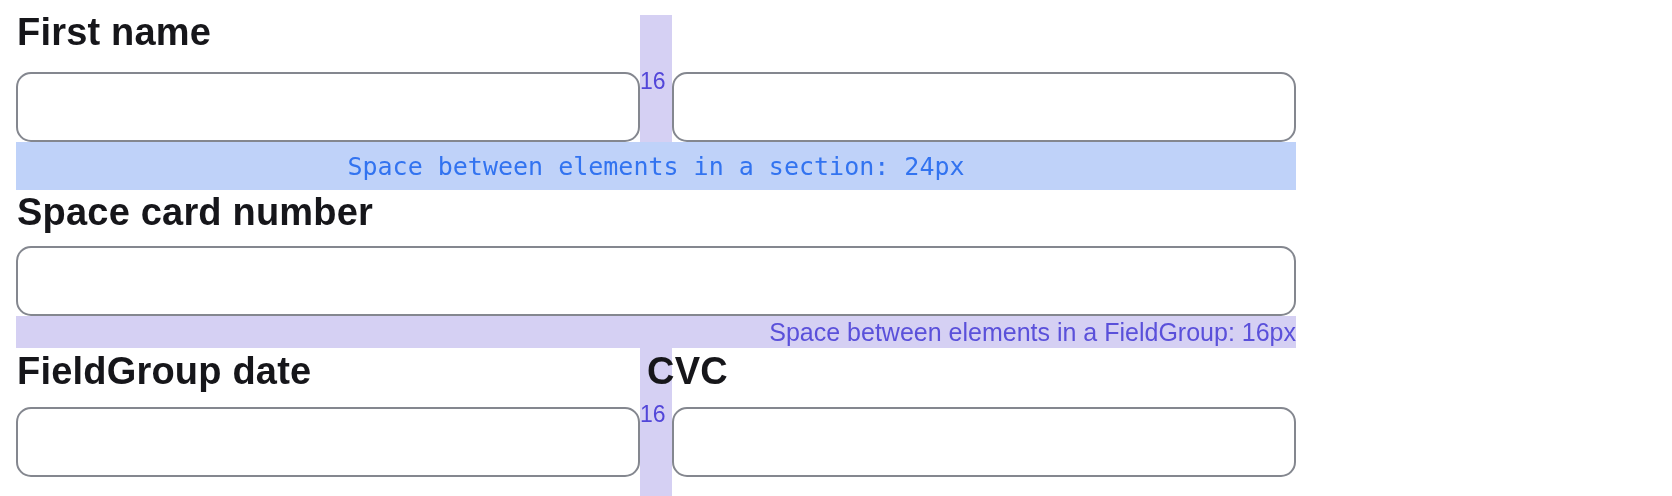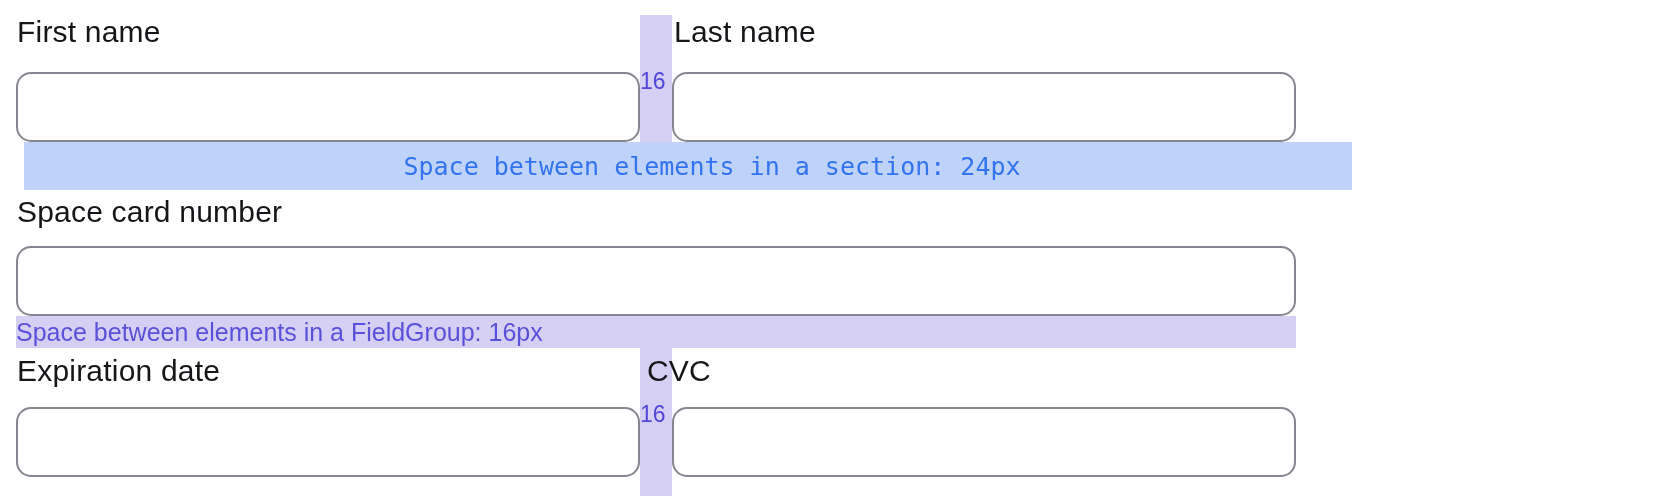--- a/index.html
+++ b/index.html
@@ -9,22 +9,22 @@
     font-family: "Liberation Sans", sans-serif;
     overflow: hidden;
   }
   .canvas {
     position: relative;
     width: 1672px; height: 496px;
     background: #ffffff;
   }
   .field-label {
     position: absolute;
-    font-size: 30px;
-    font-weight: 400;
+    font-size: 38px;
+    font-weight: 700;
     line-height: 36px;
     color: var(--label-text, #16161a);
     letter-spacing: 0.2px;
     white-space: nowrap;
   }
   .text-input {
     position: absolute;
     box-sizing: border-box;
     height: 70px;
     background: #ffffff;
@@ -45,73 +45,72 @@
     position: absolute;
     width: 16px;
     text-align: center;
     font-size: 23px;
     line-height: 25px;
     font-weight: 400;
     color: var(--gap-text, #5246d9);
   }
   .section-bar {
     position: absolute;
-    left: 24px; top: 142px;
+    left: 16px; top: 142px;
     width: 1280px; height: 48px;
     background: var(--section-bar-bg, #bfd2f9);
-    display: flex; align-items: center; justify-content: center; padding-left: 48px;
+    display: flex; align-items: center; justify-content: center;
   }
   .section-bar .bar-text {
     font-family: "DejaVu Sans Mono", "Liberation Mono", monospace;
     font-size: 25px;
     color: var(--section-bar-text, #3273f0);
     white-space: nowrap;
   }
   .fieldgroup-bar {
     position: absolute;
     left: 16px; top: 316px;
     width: 1280px; height: 32px;
     background: var(--fieldgroup-bar-bg, #d5d0f3);
-    display: flex; align-items: center; justify-content: flex-start;
+    display: flex; align-items: center; justify-content: flex-end;
   }
   .fieldgroup-bar .bar-text {
     font-family: "Liberation Sans", sans-serif;
     font-size: 25px;
     font-weight: 500;
     color: var(--fieldgroup-bar-text, #5a50da);
     white-space: nowrap;
   }
 </style>
 </head>
 <body>
 
 <div class="canvas">
 
   <div class="gap-vbar" style="left:640px; top:15px; height:127px;"></div>
   <div class="gap-value" style="left:640px; top:69px;">16</div>
 
   <div class="field-label" style="left:17px; top:14px;">First name</div>
   <input class="text-input" style="left: 16px; top: 72px; width: 624px;" type="text" value="">
 
-  <div class="field-label" style="left:674px; top:14px;">Last name</div>
   <input class="text-input" style="left: 672px; top: 72px; width: 624px;" type="text" value="">
 
   <div class="section-bar">
     <span class="bar-text">Space between elements in a section: 24px</span>
   </div>
 
   <div class="field-label" style="left:17px; top:194px;">Space card number</div>
   <input class="text-input" style="left: 16px; top: 246px; width: 1280px;" type="text" value="">
 
   <div class="fieldgroup-bar">
     <span class="bar-text">Space between elements in a FieldGroup: 16px</span>
   </div>
 
   <div class="gap-vbar" style="left:640px; top:348px; height:148px;"></div>
   <div class="gap-value" style="left:640px; top:402px;">16</div>
 
-  <div class="field-label" style="left:17px; top:353px;">Expiration date</div>
+  <div class="field-label" style="left:17px; top:353px;">FieldGroup date</div>
   <input class="text-input" style="left: 16px; top: 407px; width: 624px;" type="text" value="">
 
   <div class="field-label" style="left:647px; top:353px;">CVC</div>
   <input class="text-input" style="left: 672px; top: 407px; width: 624px;" type="text" value="">
 
 </div>
 
 </body></html>

